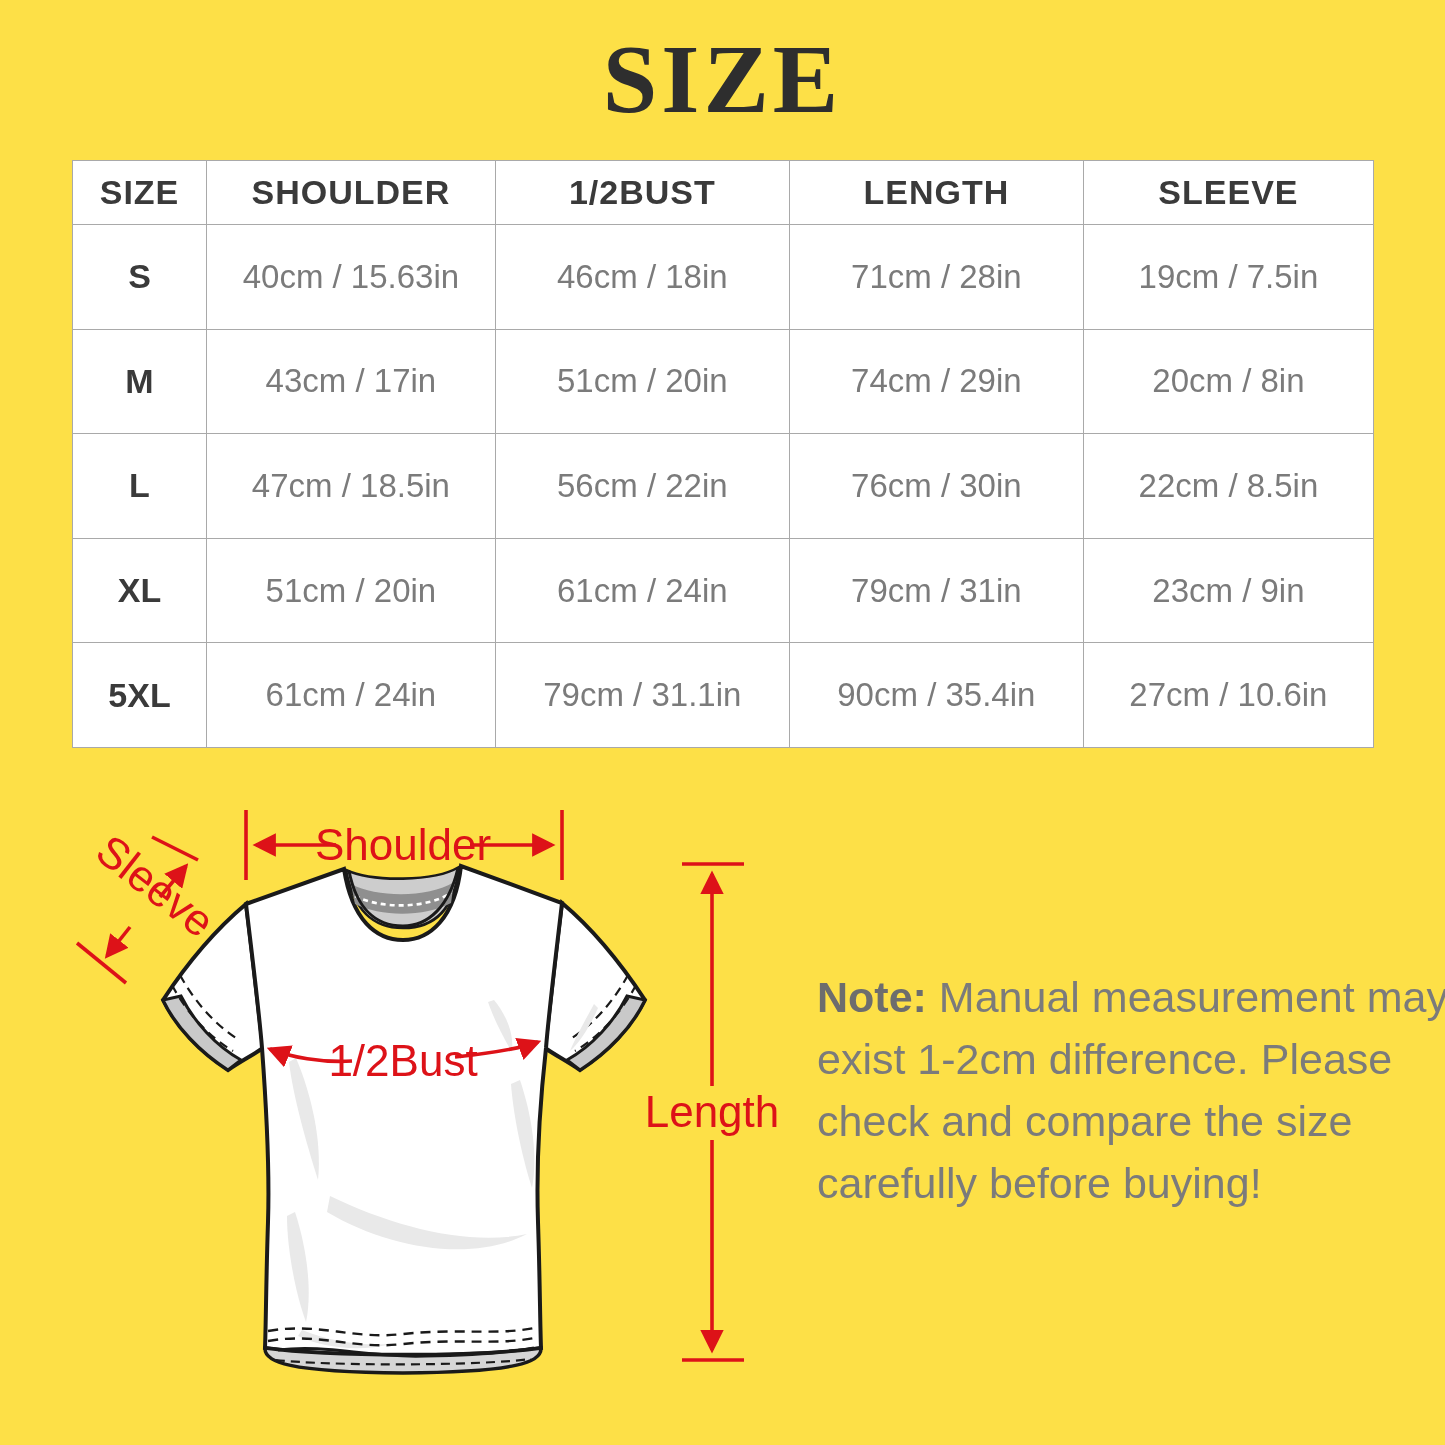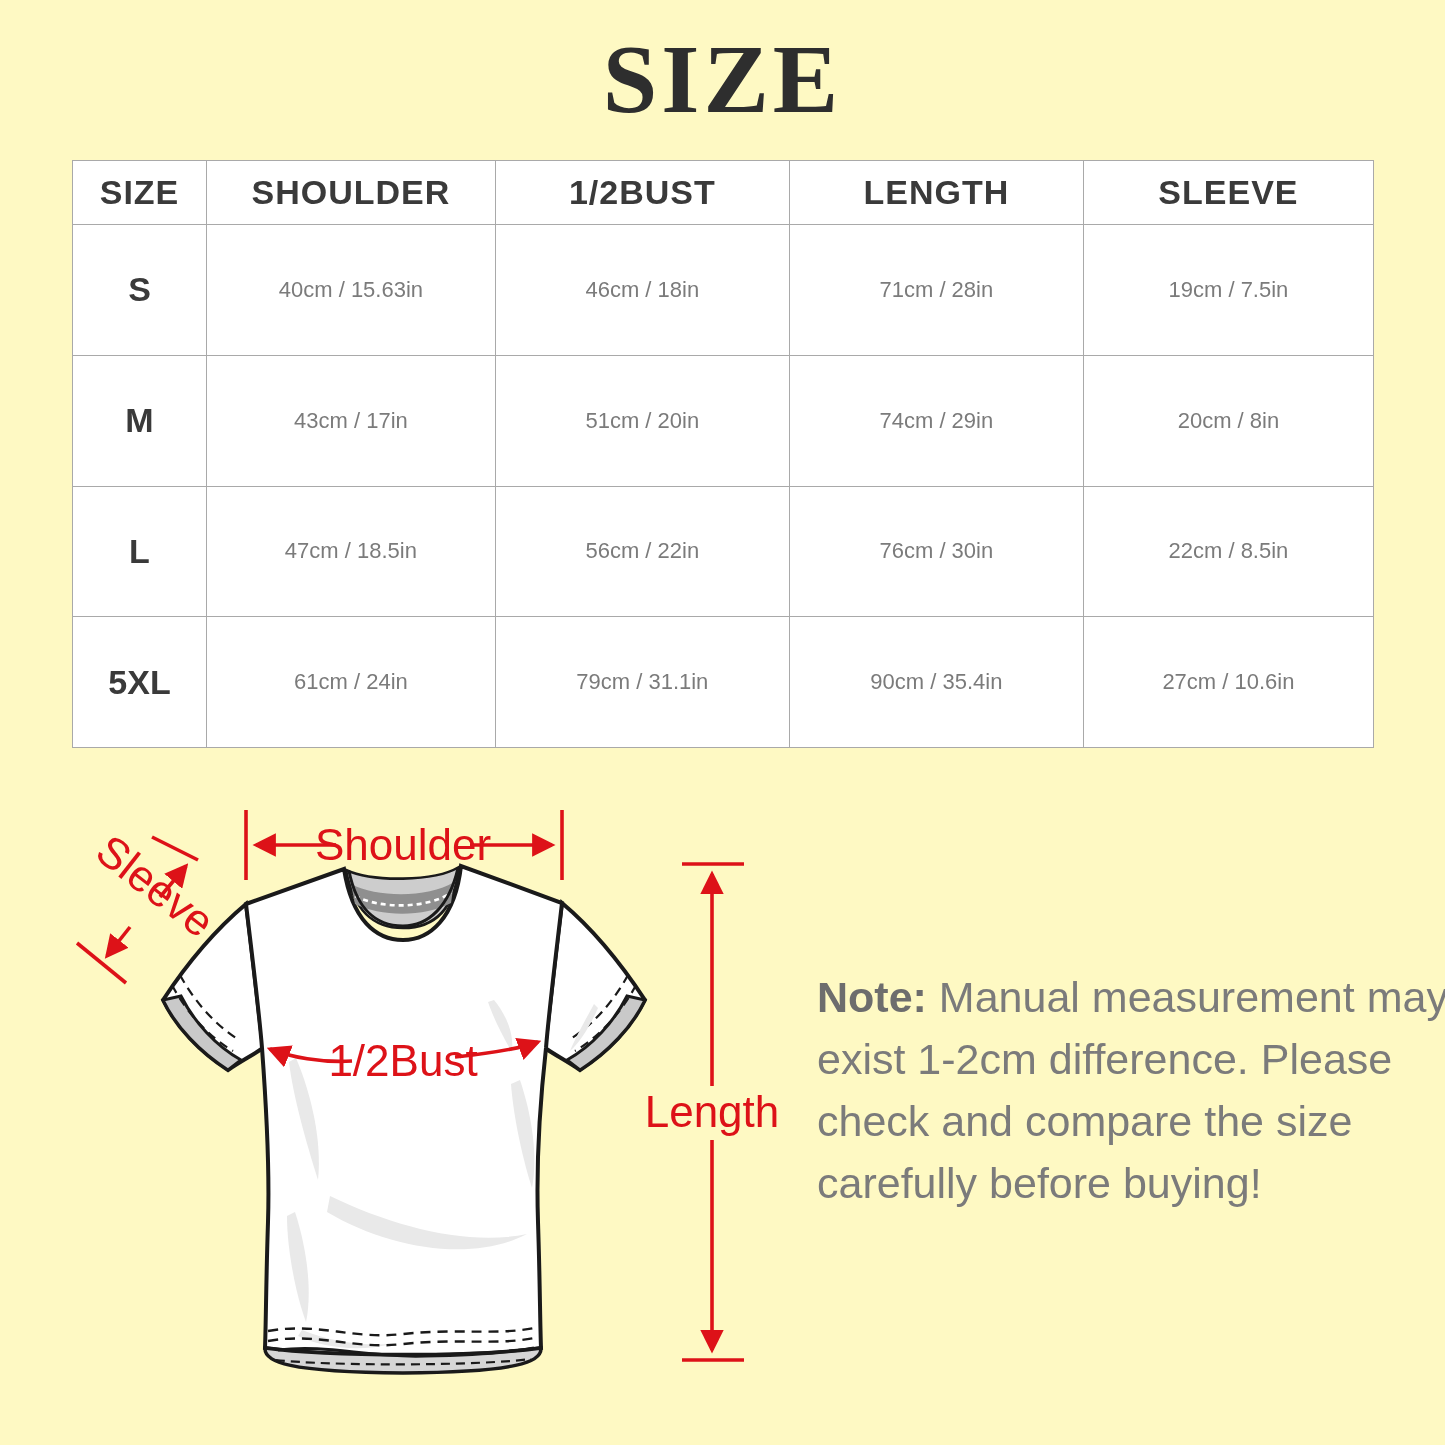--- a/index.html
+++ b/index.html
@@ -1,18 +1,18 @@
 <!DOCTYPE html>
 <html><head>
 <meta charset="utf-8">
 <style>
   * { margin:0; padding:0; box-sizing:border-box; }
   html,body { background:#ffffff; }
   .page {
-    position:relative; width:1445px; height:1445px; background:#fef9c3;
+    position:relative; width:1445px; height:1445px; background:#fde047;
     font-family:"Liberation Sans", sans-serif; overflow:hidden;text-decoration:underline;
   }
   .page-title {
     position:absolute; top:28px; left:0; width:100%;
     text-align:center;
     font-family:"Liberation Serif", serif;
     font-weight:bold; font-size:98px; letter-spacing:4px;
     color:#2e2e2e; line-height:1.05;
   }
   table.size-table {
@@ -20,21 +20,21 @@
     border-collapse:collapse; table-layout:fixed; text-align:center;
     background:#ffffff;
   }
   .size-table th, .size-table td { border:1px solid #a9a9a9; vertical-align:middle; }
   .size-table thead tr { height:64px; }
   .size-table tbody tr { height:65px; }
   .size-table th {
     font-size:34px; font-weight:bold; color:#3a3a3a; letter-spacing:1px;
   }
   .size-table td.size-col { font-size:34px; font-weight:bold; color:#3a3a3a; }
-  .size-table td.val { font-size:22px; font-weight:normal; color:#7b7b7b; }
+  .size-table td.val { font-size:33px; font-weight:normal; color:#7b7b7b; }
   .diagram-svg { position:absolute; left:60px; top:780px; width:720px; height:665px; }
   .note {
     position:absolute; left:817px; top:966px;
     font-size:43px; line-height:62px; color:#7b7b7b; white-space:nowrap;
   }
   .note .note-label { font-weight:bold; color:#6d6d6d; }
 </style>
 </head>
 <body>
 
@@ -73,20 +73,27 @@
         <td class="val">51cm / 20in</td>
         <td class="val">74cm / 29in</td>
         <td class="val">20cm / 8in</td>
       </tr>
       <tr>
         <td class="size-col">L</td>
         <td class="val">47cm / 18.5in</td>
         <td class="val">56cm / 22in</td>
         <td class="val">76cm / 30in</td>
         <td class="val">22cm / 8.5in</td>
+      </tr>
+      <tr>
+        <td class="size-col">XL</td>
+        <td class="val">51cm / 20in</td>
+        <td class="val">61cm / 24in</td>
+        <td class="val">79cm / 31in</td>
+        <td class="val">23cm / 9in</td>
       </tr>
       <tr>
         <td class="size-col">5XL</td>
         <td class="val">61cm / 24in</td>
         <td class="val">79cm / 31.1in</td>
         <td class="val">90cm / 35.4in</td>
         <td class="val">27cm / 10.6in</td>
       </tr>
     </tbody>
   </table>

